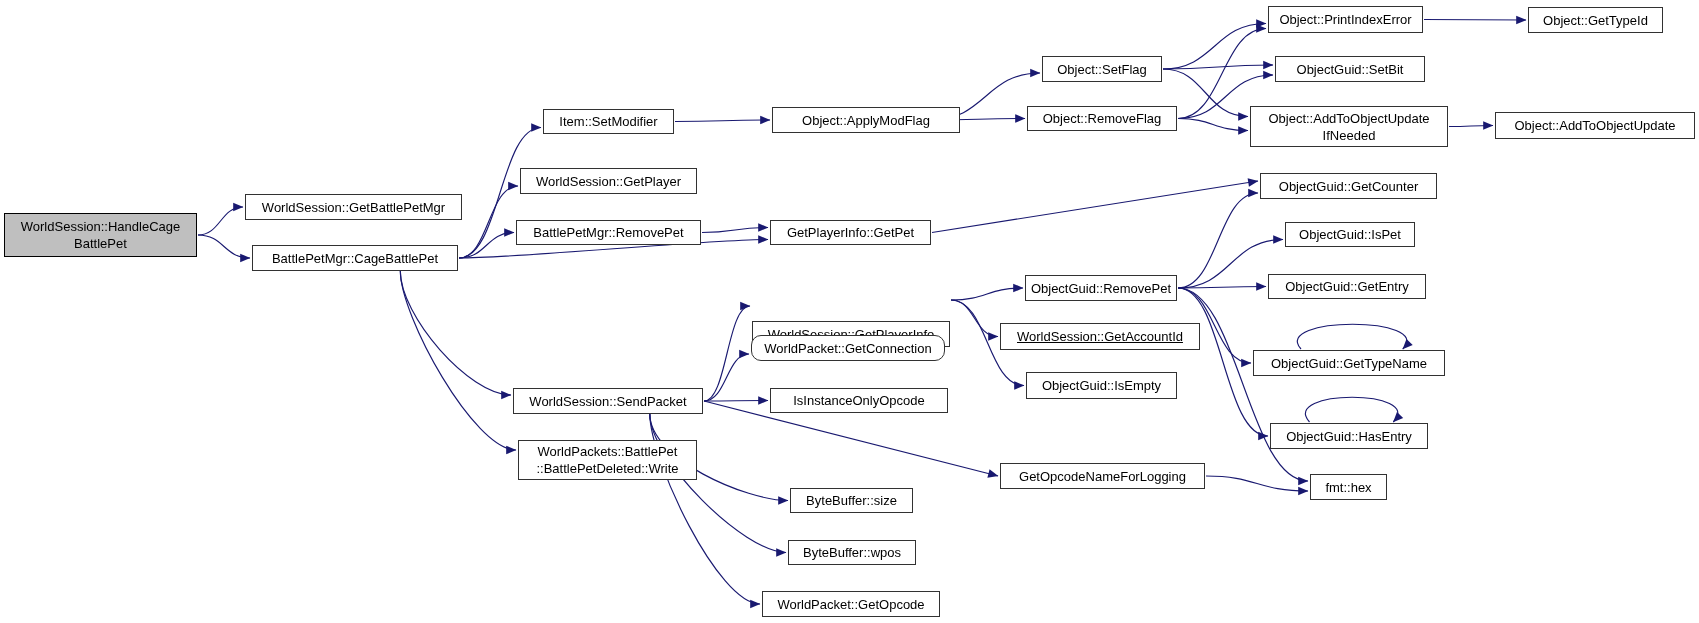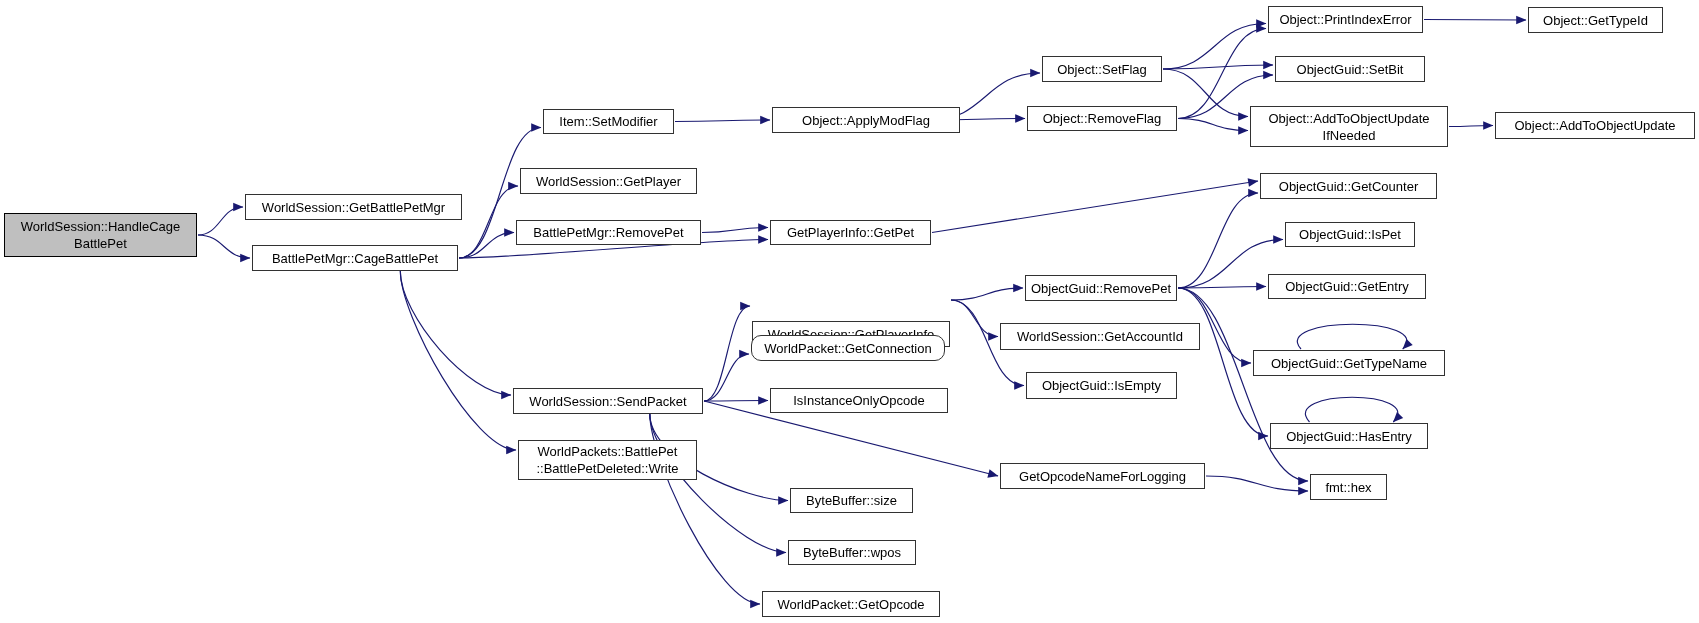--- a/index.html
+++ b/index.html
@@ -94,21 +94,21 @@
       <div class="node" style="left: 1268px; top: 6px; width: 155px; height: 27px;">Object::PrintIndexError</div>
       <div class="node" style="left: 1275px; top: 56px; width: 150px; height: 26px;">ObjectGuid::SetBit</div>
       <div class="node" style="left: 1250px; top: 106px; width: 198px; height: 41px;">Object::AddToObjectUpdate
 IfNeeded</div>
       <div class="node" style="left: 1528px; top: 7px; width: 135px; height: 26px;">Object::GetTypeId</div>
       <div class="node" style="left: 1495px; top: 112px; width: 200px; height: 27px;">Object::AddToObjectUpdate</div>
       <div class="node" style="left: 1260px; top: 173px; width: 177px; height: 26px;">ObjectGuid::GetCounter</div>
       <div class="node" style="left: 1285px; top: 222px; width: 130px; height: 25px; text-align: right;">ObjectGuid::IsPet</div>
       <div class="node" style="left: 1268px; top: 274px; width: 158px; height: 25px;">ObjectGuid::GetEntry</div>
       <div class="node" style="left: 1025px; top: 275px; width: 152px; height: 26px;">ObjectGuid::RemovePet</div>
-      <div class="node" style="left: 1000px; top: 323px; width: 200px; height: 27px;">WorldSession::GetAccountId</div>
+      <div class="node" style="left: 1000px; top: 323px; width: 200px; height: 27px; text-decoration: underline;">WorldSession::GetAccountId</div>
       <div class="node" style="left: 1026px; top: 372px; width: 151px; height: 27px;">ObjectGuid::IsEmpty</div>
       <div class="node" style="left: 1253px; top: 350px; width: 192px; height: 26px;">ObjectGuid::GetTypeName</div>
       <div class="node" style="left: 1270px; top: 423px; width: 158px; height: 26px;">ObjectGuid::HasEntry</div>
       <div class="node" style="left: 1310px; top: 474px; width: 77px; height: 26px;">fmt::hex</div>
       <div class="node" style="left: 752px; top: 287px; width: 198px; height: 26px; margin-top: 34px;">WorldSession::GetPlayerInfo</div>
       <div class="node" style="left: 751px; top: 335px; width: 194px; height: 26px; border-radius: 10px;">WorldPacket::GetConnection</div>
       <div class="node" style="left: 513px; top: 388px; width: 190px; height: 26px;">WorldSession::SendPacket</div>
       <div class="node" style="left: 770px; top: 388px; width: 178px; height: 25px;">IsInstanceOnlyOpcode</div>
       <div class="node" style="left: 518px; top: 440px; width: 179px; height: 40px;">WorldPackets::BattlePet
 ::BattlePetDeleted::Write</div>

